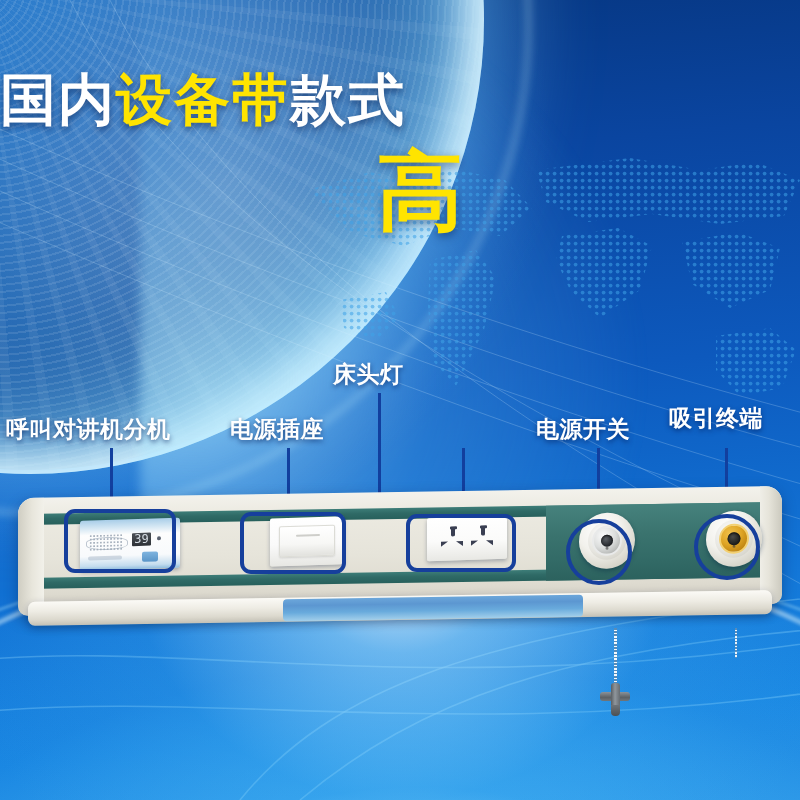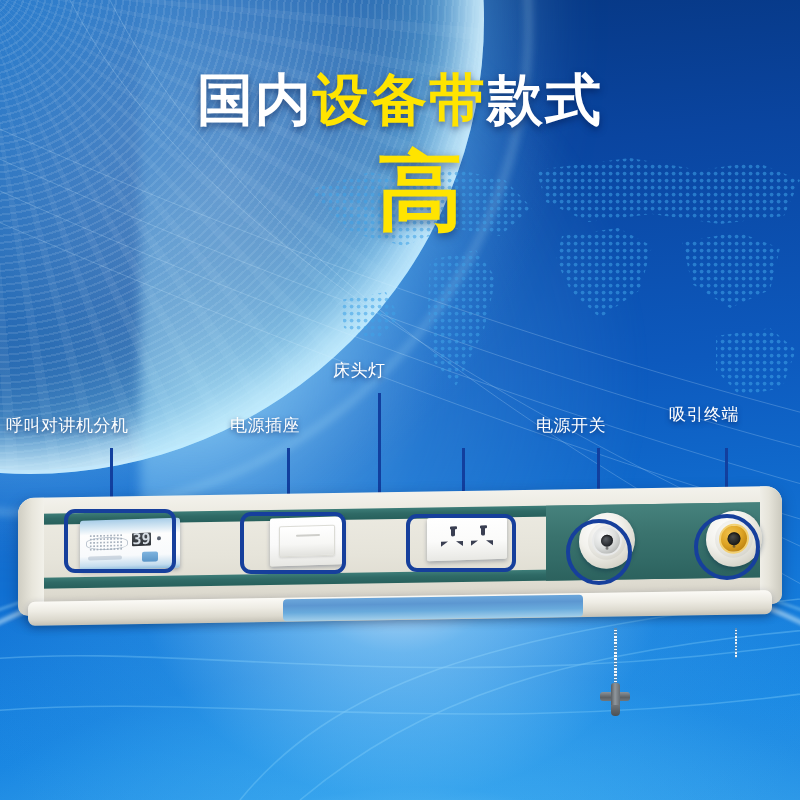--- a/index.html
+++ b/index.html
@@ -75,21 +75,21 @@
     border-radius:50%; border-top:4px solid rgba(235,252,255,0.95);
     filter:blur(2px); pointer-events:none;
   }
   .horizon-line2 {
     position:absolute; left:-250px; bottom:-345px; width:1300px; height:600px;
     border-radius:50%; border-top:2px solid rgba(190,240,255,0.60);
     filter:blur(1.5px); pointer-events:none;
   }
 
   
-  .headline { position:absolute; left:0; top:72px; width:800px; text-align:center; }
+  .headline { position:absolute; left:0; top:72px; width:800px; text-align:left; }
   .hl-line1 {
     font-size:56px; font-weight:bold; letter-spacing:2px; line-height:1;
     color:#ffffff; text-shadow:0 3px 7px rgba(0,20,70,.55);
     white-space:nowrap;
   }
   .hl-accent { color:#FFE400; }
   .hl-line2row {
     margin-top:20px; display:flex; align-items:center; justify-content:center;
     gap:72px; padding-left:40px;
   }
@@ -98,22 +98,22 @@
     color:#ffffff; text-shadow:0 3px 7px rgba(0,20,70,.55); white-space:nowrap;
   }
   .hl-big {
     font-size:86px; font-weight:bold; line-height:1; color:#FFE400;
     text-shadow:0 3px 10px rgba(0,20,70,.5);
   }
 
   
   .callouts { position:absolute; left:0; top:0; width:800px; height:800px; }
   .co-label {
-    position:absolute; font-weight:normal; color:#ffffff; white-space:nowrap;
-    text-shadow:0 2px 5px rgba(0,25,85,.65); font-size:17px; letter-spacing:.5px;
+    position:absolute; font-weight:bold; color:#ffffff; white-space:nowrap;
+    text-shadow:0 2px 5px rgba(0,25,85,.65); font-size:23px; letter-spacing:.5px;
   }
   .co-line { position:absolute; width:3px; background:#123f9e; }
 
   
   .panel-wrap { position:absolute; left:18px; top:492px; width:764px; height:140px; }
 
   .panel {
     position:absolute; left:0; top:0; width:764px; height:118px;
     border-radius:16px 16px 10px 10px;
     background:linear-gradient(180deg,#f3f2ec 0%,#eceae1 16%,#e6e4da 52%,#dedbd0 80%,#cfccc1 100%);
@@ -170,21 +170,21 @@
     background-size:3.4px 3.4px; opacity:.85;
     border-radius:2px;
   }
   .ic-grille::before {
     content:""; position:absolute; left:-3px; top:3px; width:40px; height:11px;
     border:1px solid rgba(140,155,172,.65); border-radius:50%/40%;
   }
   .ic-display {
     position:absolute; left:52px; top:14px; width:19px; height:13px;
     background:linear-gradient(180deg,#4a4f55,#2e3237); border-radius:1px;
-    color:#d6dde4; font-size:15px; font-weight:bold; line-height:13px; text-align:center;
+    color:#d6dde4; font-size:12px; font-weight:normal; line-height:13px; text-align:center;
     font-family:"DejaVu Sans Mono","Liberation Mono",monospace;
   }
   .ic-dot {
     position:absolute; left:77px; top:18px; width:4px; height:4px;
     border-radius:50%; background:#5a6270;
   }
   .ic-btn {
     position:absolute; left:62px; top:33px; width:16px; height:10px;
     background:linear-gradient(180deg,#7fb4df,#5a95c8); border-radius:2px;
   }

